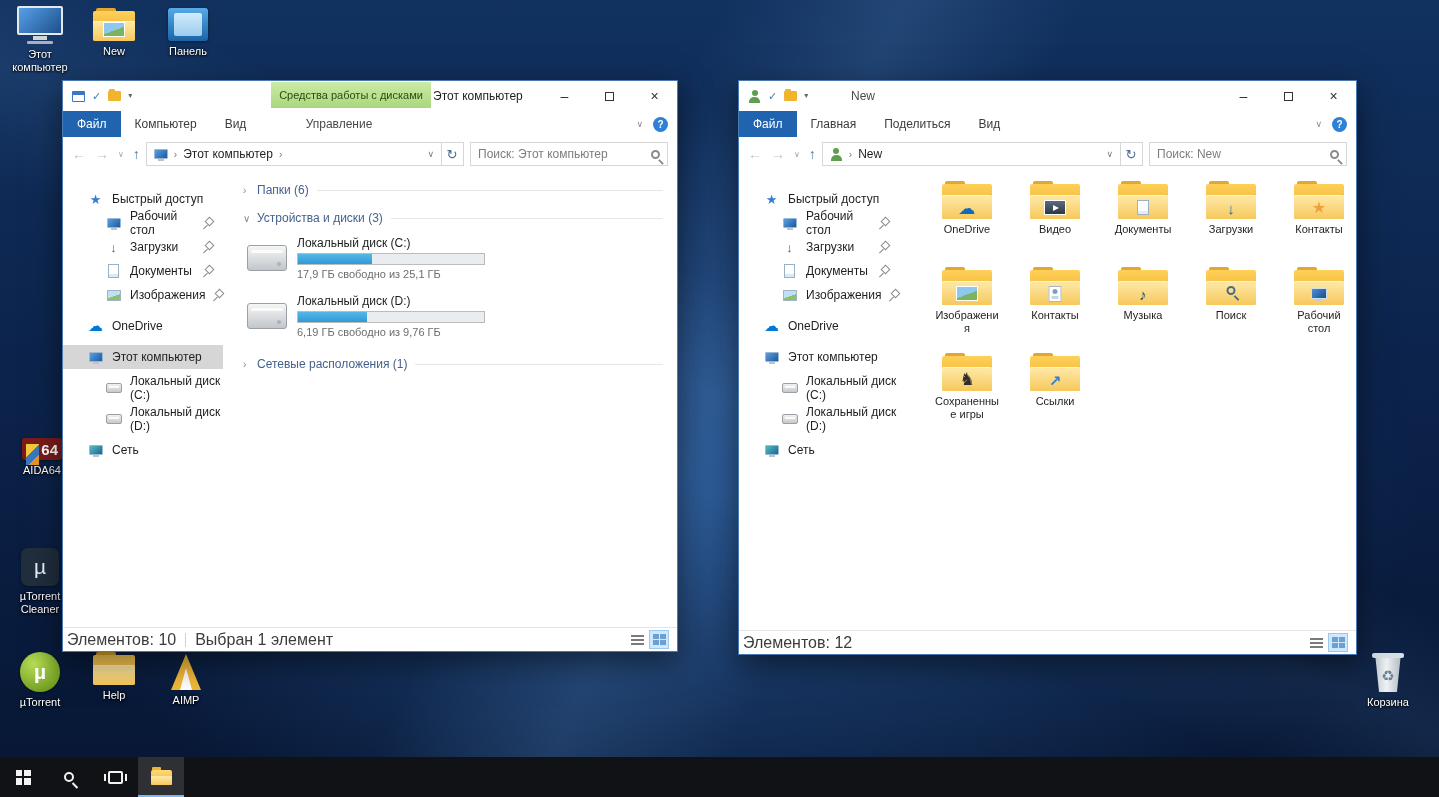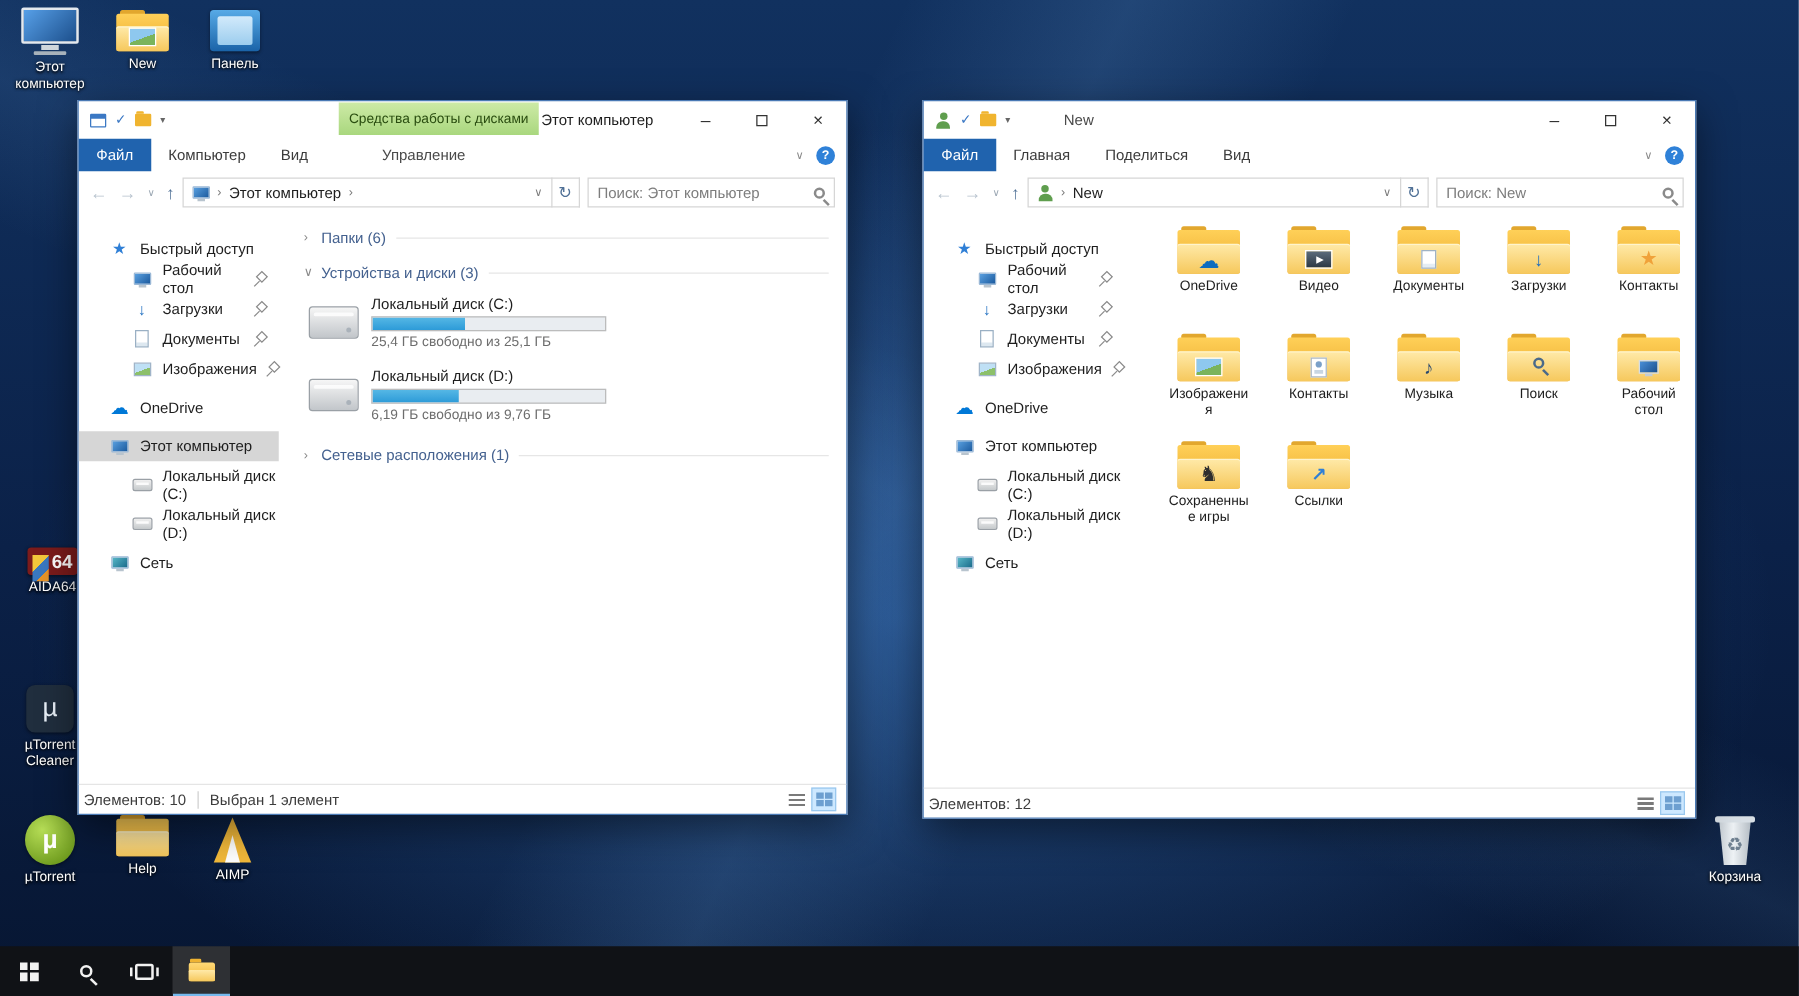--- a/index.html
+++ b/index.html
@@ -126,21 +126,21 @@
 .dcol{display:flex;flex-direction:column;gap:3px}
 .dname{font-size:12px;white-space:nowrap}
 .dbar{width:188px;height:12px;border:1px solid #bcbcbc;background:#e9edf1;overflow:hidden}
 .dfill{display:block;height:100%;background:linear-gradient(#55b7e5,#2d9bd8)}
 .dinfo{font-size:11px;color:#6d6d6d;white-space:nowrap}
 .hdd{width:40px;height:26px;background:linear-gradient(#f6f6f6,#c2c6ca);border:1px solid #9aa0a6;border-radius:3px;position:relative;flex:0 0 auto}
 .hdd::before{content:"";position:absolute;left:3px;right:3px;top:4px;height:3px;background:rgba(255,255,255,.8);border-radius:2px}
 .hdd::after{content:"";position:absolute;right:5px;bottom:4px;width:4px;height:4px;border-radius:50%;background:#aab2ba}
 .cditem{display:flex;align-items:center;gap:11px;margin-top:16px;width:245px;height:44px;padding:4px 8px;background:#cce8ff;border:1px solid #99d1ff}
 .cdisc{width:34px;height:34px;border-radius:50%;border:1px solid #8a9096;background:radial-gradient(circle,#ffffff 0 4px,#b4b8bc 4px 6px,#e8eaec 6px 11px,#c8ccd0 11px 14px,#9aa0a6 14px 17px);flex:0 0 auto}
-.statusbar{height:24px;border-top:1px solid #e5e5e5;display:flex;align-items:center;font-size:12px;color:#3c3c3c;padding:0 4px;flex:0 0 auto}
+.statusbar{height:24px;border-top:1px solid #e5e5e5;display:flex;align-items:center;font-size:16px;color:#3c3c3c;padding:0 4px;flex:0 0 auto}
 .sb-sep{width:1px;height:14px;background:#d0d0d0;margin:0 9px}
 .sb-views{margin-left:auto;display:flex;gap:2px;padding-right:4px}
 .sbv{width:20px;height:19px;display:flex;align-items:center;justify-content:center;border:1px solid transparent}
 .sbv.active{background:#cde8ff;border-color:#9ac8ee}
 .vi-lines{width:13px;height:10px;background:repeating-linear-gradient(to bottom,#7a7a7a 0 2px,transparent 2px 4px)}
 .vi-grid{width:13px;height:11px;display:grid;grid-template-columns:1fr 1fr;grid-template-rows:1fr 1fr;gap:1px}
 .vi-grid span{background:#6d9fd0}
 .fgrid{display:grid;grid-template-columns:repeat(5,88px);grid-auto-rows:86px;padding:8px 0 0 4px}
 .fcell{display:flex;flex-direction:column;align-items:center;gap:4px}
 .flabel{font-size:11px;text-align:center;line-height:1.2;max-width:66px;overflow-wrap:break-word}
@@ -347,21 +347,21 @@
           <span>Устройства и диски (3)</span>
             <span class="line"></span>
         </div>
         <div class="drive">
           <span class="hdd"></span>
           <span class="dcol">
             <span class="dname">Локальный диск (C:)</span>
             <span class="dbar">
                 <span class="dfill" style="width: 40%;"></span>
               </span>
-            <span class="dinfo">25,4 ГБ свободно из 25,1 ГБ</span>
+            <span class="dinfo">17,9 ГБ свободно из 25,1 ГБ</span>
           </span>
         </div>
         <div class="drive">
           <span class="hdd"></span>
           <span class="dcol">
             <span class="dname">Локальный диск (D:)</span>
             <span class="dbar">
                 <span class="dfill" style="width: 37%;"></span>
               </span>
             <span class="dinfo">6,19 ГБ свободно из 9,76 ГБ</span>

